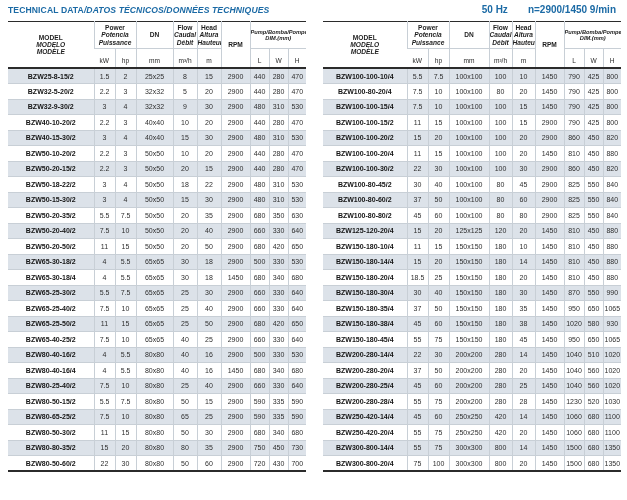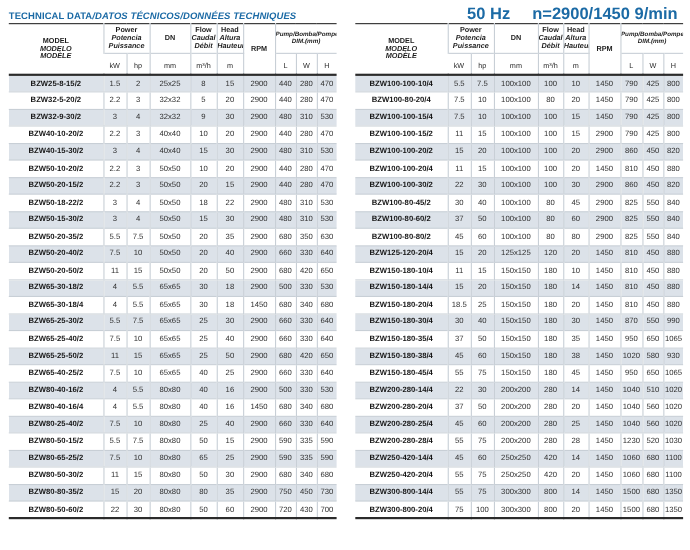--- a/index.html
+++ b/index.html
@@ -16,21 +16,21 @@
     display: flex; justify-content: space-between; align-items: baseline;
     height: 15px; margin-bottom: 2px;
   }
   .doc-title {
     font-size: 8.6px; font-weight: bold; letter-spacing: .1px;
     color: var(--blue);
     white-space: nowrap;
   }
   .doc-title .it { font-style: italic; }
   .freq-note {
-    font-size: 15px; font-weight: bold; color: var(--blue);
+    font-size: 10px; font-weight: bold; color: var(--blue);
     display: flex; gap: 20px; padding-right: 4px; white-space: nowrap;
   }
 
   .tables { display: flex; gap: 17px; }
 
   table.spec {
     border-collapse: collapse; table-layout: fixed;
     width: 298px;
     border-top: 1.5px solid #2b2b2b;
     border-bottom: 2px solid #2b2b2b;

